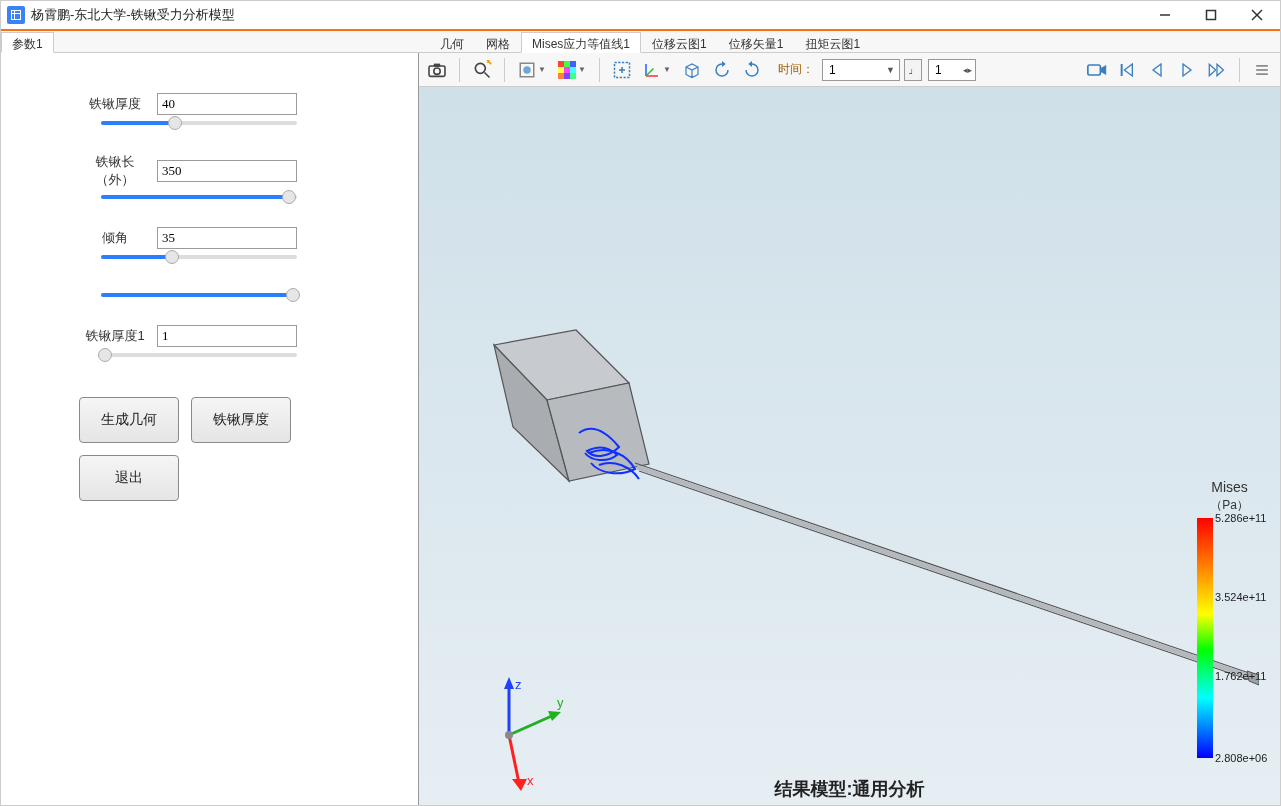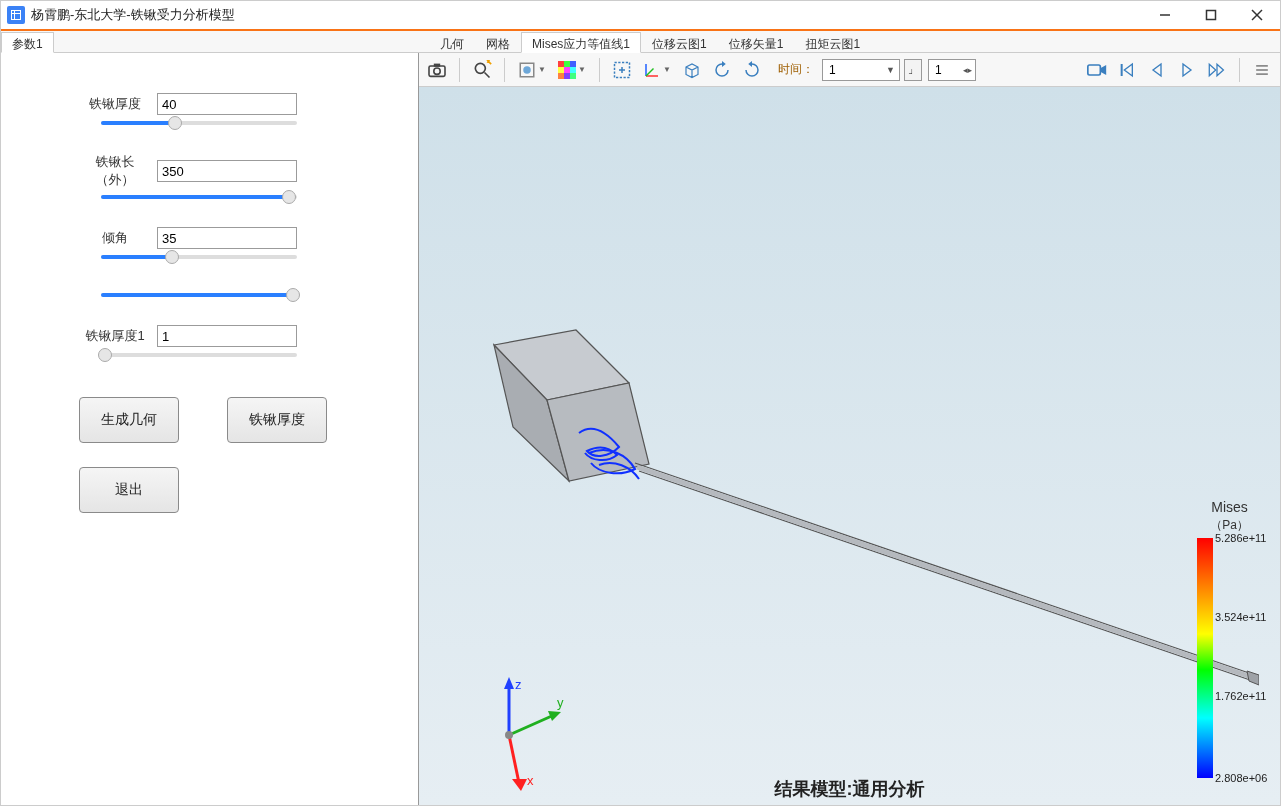--- a/index.html
+++ b/index.html
@@ -106,20 +106,21 @@
     color: #333;
     padding-right: 6px;
     font-size: 13px;
   }
   .param-input {
     width: 140px;
     height: 22px;
     border: 1px solid #9b9b9b;
     padding: 0 4px;
     font-size: 13px;
+    font-family: Liberation Serif, serif;
   }
   .param-slider-wrap {
     margin: 6px 0 0 100px;
     width: 196px;
     position: relative;
   }
   .slider-track {
     height: 4px;
     background: #ddd;
     border-radius: 2px;
@@ -138,20 +139,21 @@
     border: 1px solid #aaa;
     border-radius: 50%;
     transform: translateX(-7px);
   }
 
   .btn-grid {
     margin: 40px 0 0 78px;
     display: grid;
     grid-template-columns: 100px 100px;
     grid-gap: 24px 48px;
+    gap: 12px;
   }
   .big-btn {
     height: 46px;
     border: 1px solid #8a8a8a;
     background: linear-gradient(#f5f5f5, #e5e5e5);
     font-size: 14px;
     color: #222;
     cursor: pointer;
     border-radius: 4px;
   }
@@ -209,21 +211,21 @@
     position: relative;
     background: linear-gradient(to bottom, #cfe0e9 0%, #e6eef3 100%);
     overflow: hidden;
   }
   .canvas svg { position: absolute; }
   .canvas .model-svg { left: 40px; top: 170px; }
   .canvas .triad-svg { left: 40px; bottom: 10px; }
 
   .legend {
     position: absolute;
-    right: 18px; top: 412px;
+    right: 18px; top: 392px;
     width: 90px;
     font-size: 12px;
     color: #333;
     text-align: center;
     padding-left: 25px;
   }
   .legend .lg-title { font-size: 14px; margin-bottom: 2px; }
   .legend .lg-unit { font-size: 12px; margin-bottom: 4px; }
   .legend .lg-body { display: flex; }
   .legend .colorbar {

